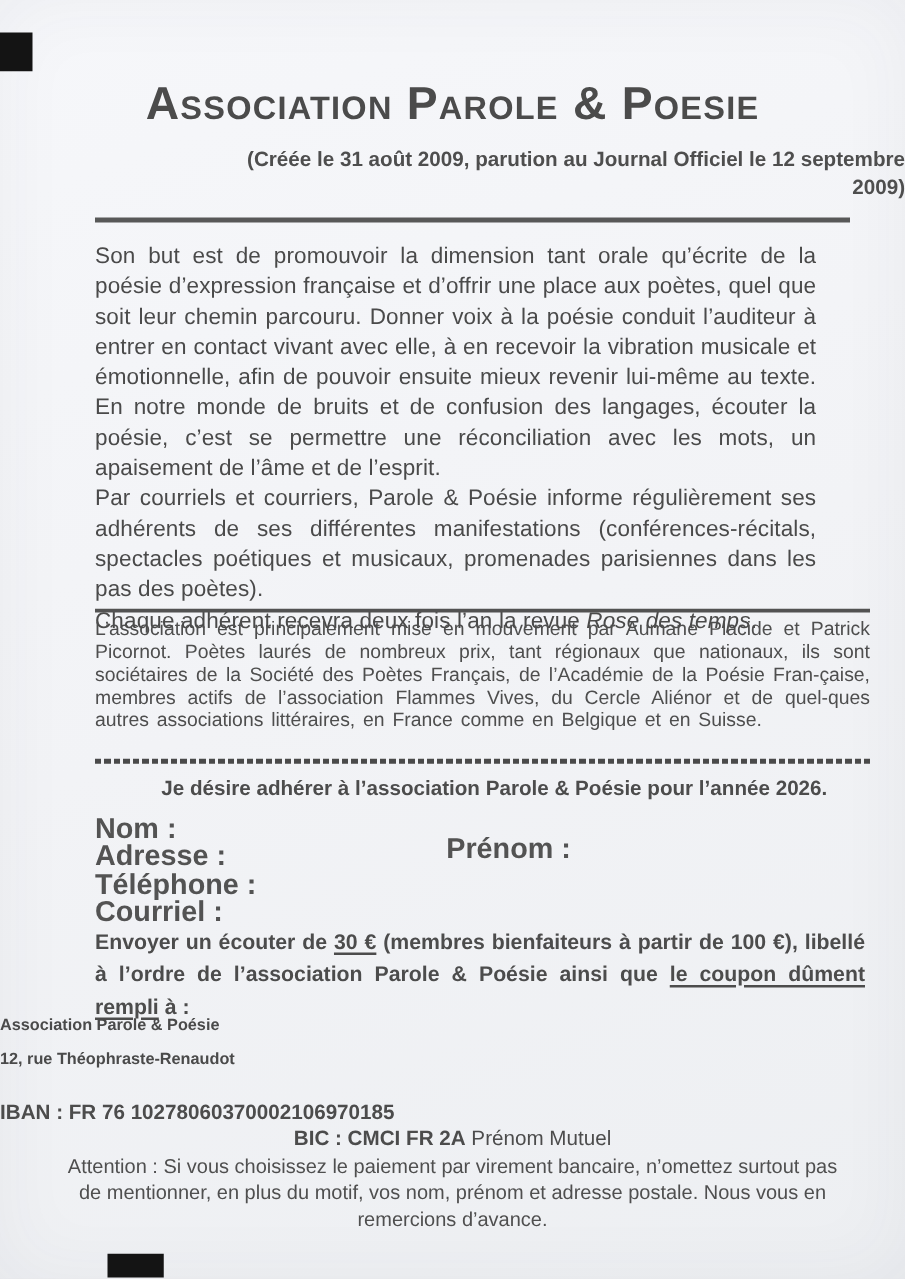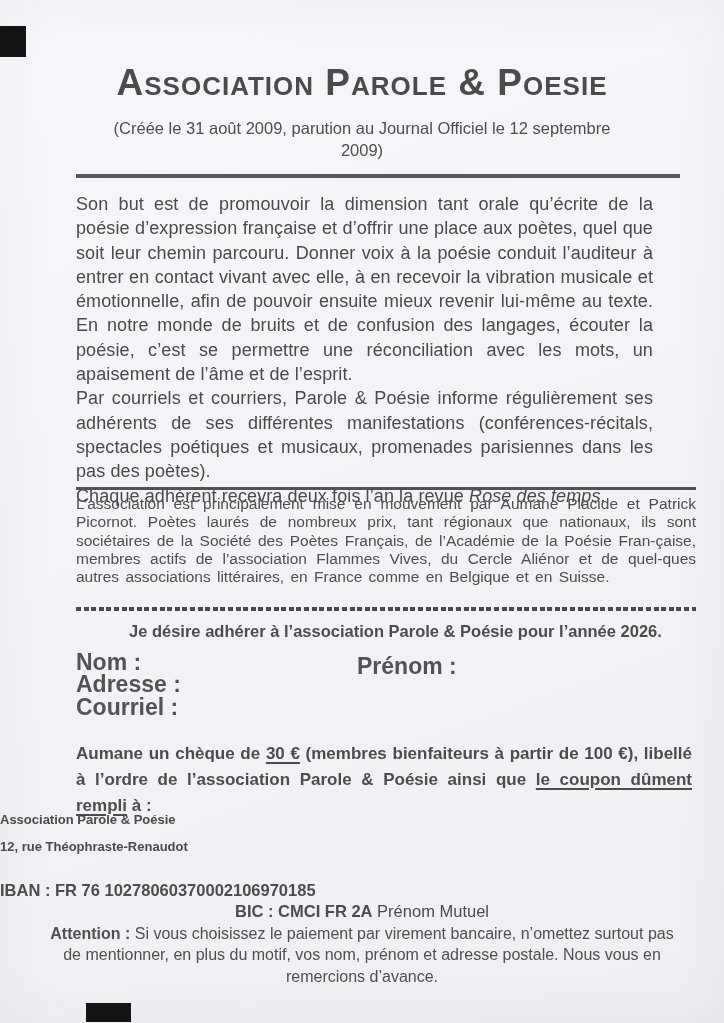--- a/index.html
+++ b/index.html
@@ -15,21 +15,21 @@
   }
   .title{
     position:absolute;top:62px;left:0;right:0;
     text-align:center;
     font-size:37px;font-weight:bold;
     font-variant:small-caps;letter-spacing:1px;
     color:#4b4b4b;
   }
   .subtitle{
     position:absolute;top:117px;left:0;right:0;
-    text-align:center;font-weight:normal;
+    text-align:right;font-weight:bold;
     font-size:16.5px;line-height:22px;color:#4e4e4e;
   }
   .rule-heavy{position:absolute;top:174px;left:76px;width:604px;height:4px;background:#585858;}
   .intro{
     position:absolute;top:192px;left:76px;width:577px;
     font-size:18px;line-height:24.3px;letter-spacing:.1px;
     text-align:justify;color:#4a4a4a;
   }
   .intro p{margin:0;}
   .revue{font-style:italic;}
@@ -45,21 +45,21 @@
   }
   .join-heading{
     position:absolute;top:622px;left:89px;width:600px;
     font-size:16.5px;font-weight:bold;color:#4c4c4c;margin-left:40px;
   }
   .form{
     position:absolute;top:651px;left:76px;width:600px;
     font-weight:bold;font-size:23px;line-height:22.4px;color:#535353;
   }
   .form .row{position:relative;}
-  .form .prenom{position:absolute;left:281px;top:4px;}
+  .form .prenom{position:absolute;left:281px;top:16px;}
   .payment{
     position:absolute;top:741px;left:76px;width:616px;
     font-weight:bold;font-size:17px;line-height:26px;
     text-align:justify;color:#4c4c4c;
   }
   .u{text-decoration:underline;text-underline-offset:3px;text-decoration-thickness:1.5px;}
   .org-address{
     position:absolute;top:806px;left:0;right:0;
     text-align:left;font-weight:bold;
     font-size:13px;line-height:27px;color:#4a4a4a;
@@ -70,21 +70,21 @@
   }
   .bic{
     position:absolute;top:902px;left:0;right:0;
     text-align:center;font-weight:bold;font-size:16.5px;color:#4c4c4c;
   }
   .bic .regular{font-weight:normal;}
   .attention{
     position:absolute;top:923px;left:46px;width:632px;
     text-align:center;font-size:16px;line-height:21.3px;color:#4f4f4f;
   }
-  .attention .bold{font-weight:bold;}
+  .attention .bold{font-weight:normal;}
   .mark-tl{position:absolute;top:26px;left:0;width:26px;height:31px;background:#141414;}
   .mark-b{position:absolute;top:1003px;left:86px;width:45px;height:19px;background:#141414;}
 </style>
 </head>
 <body>
 
 <div class="paper">
 
   <div class="mark-tl"></div>
 
@@ -113,25 +113,28 @@
 
   <div class="form">
     <div class="row">
       <span>Nom :</span>
       <span class="prenom">Prénom :</span>
     </div>
     <div class="row">
       <span>Adresse :</span>
     </div>
     <div class="row">
+      <span>Téléphone :</span>
+    </div>
+    <div class="row">
       <span>Courriel :</span>
     </div>
   </div>
 
-  <div class="payment"><span>Aumane un chèque de </span><span class="u">30 €</span><span> (membres bienfaiteurs à partir de 100 €), libellé à l’ordre de l’association Parole &amp; Poésie ainsi que </span><span class="u">le coupon dûment rempli</span><span> à :</span></div>
+  <div class="payment"><span>Envoyer un écouter de </span><span class="u">30 €</span><span> (membres bienfaiteurs à partir de 100 €), libellé à l’ordre de l’association Parole &amp; Poésie ainsi que </span><span class="u">le coupon dûment rempli</span><span> à :</span></div>
 
   <div class="org-address">
     <div>Association Parole &amp; Poésie</div>
     <div>12, rue Théophraste-Renaudot</div>
   </div>
 
   <div class="iban">IBAN : FR 76 10278060370002106970185</div>
 
   <div class="bic"><span>BIC : CMCI FR 2A</span><span class="regular"> Prénom Mutuel</span></div>
 

